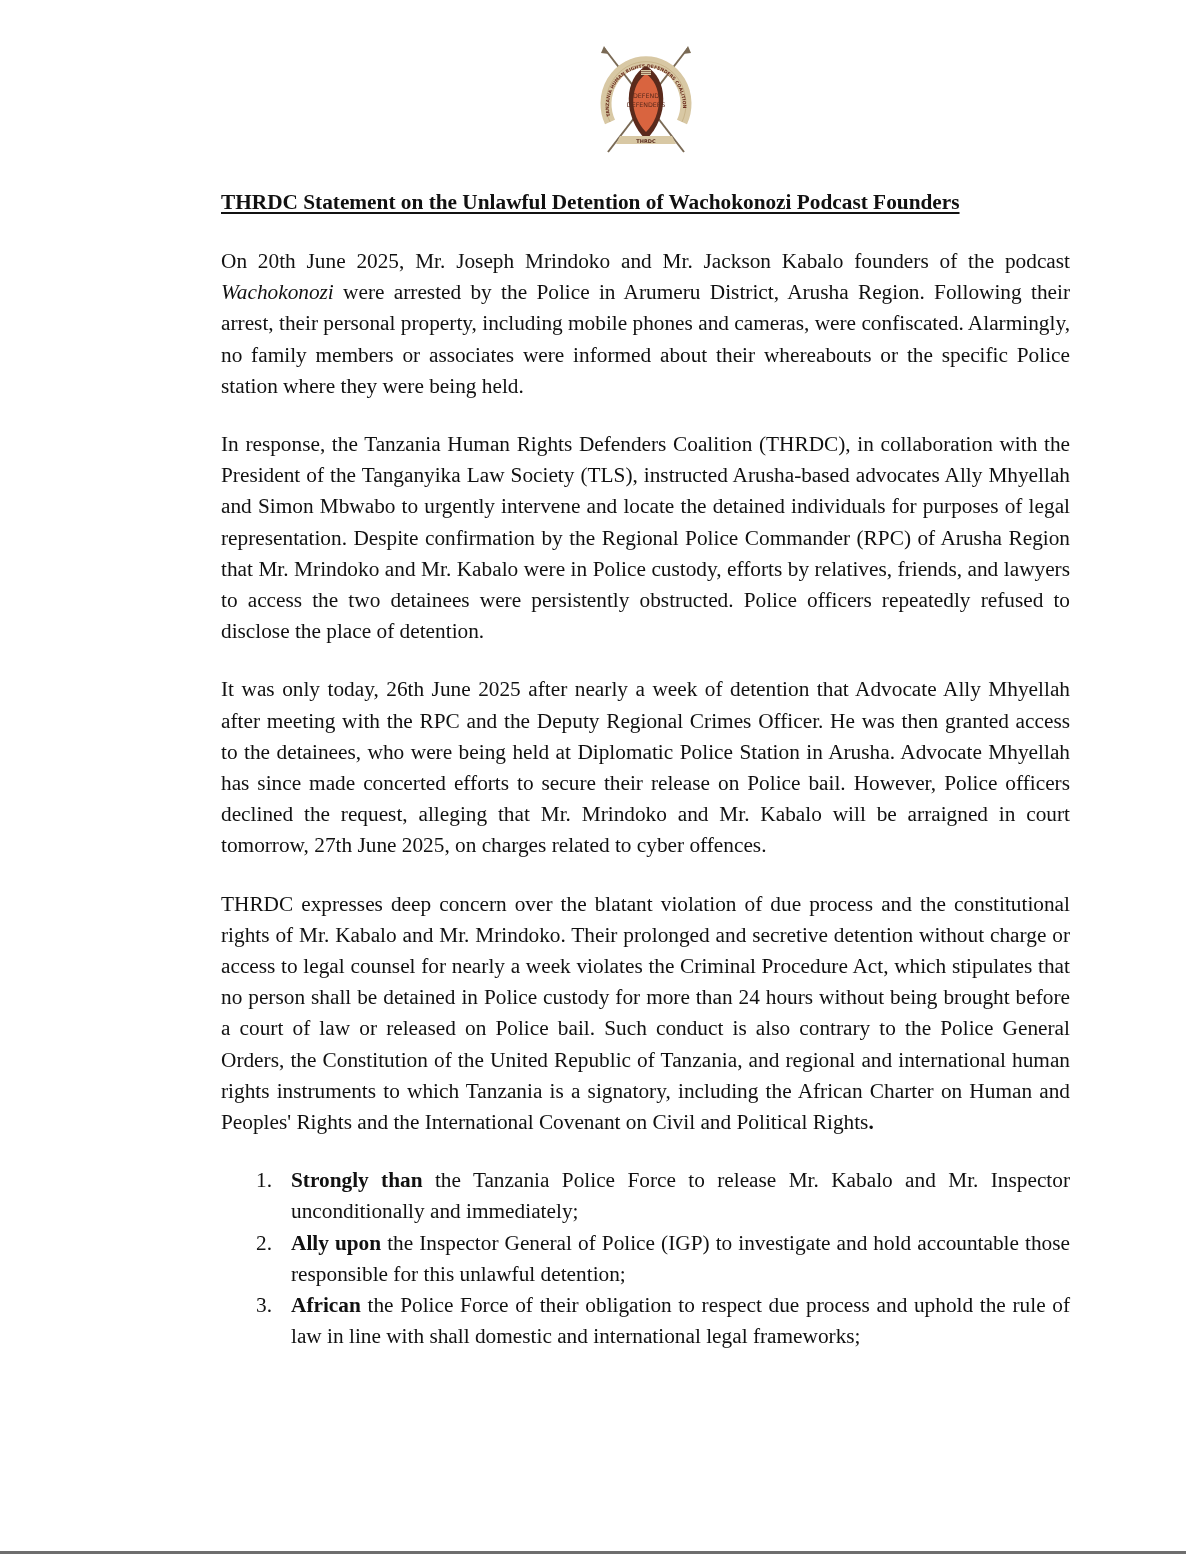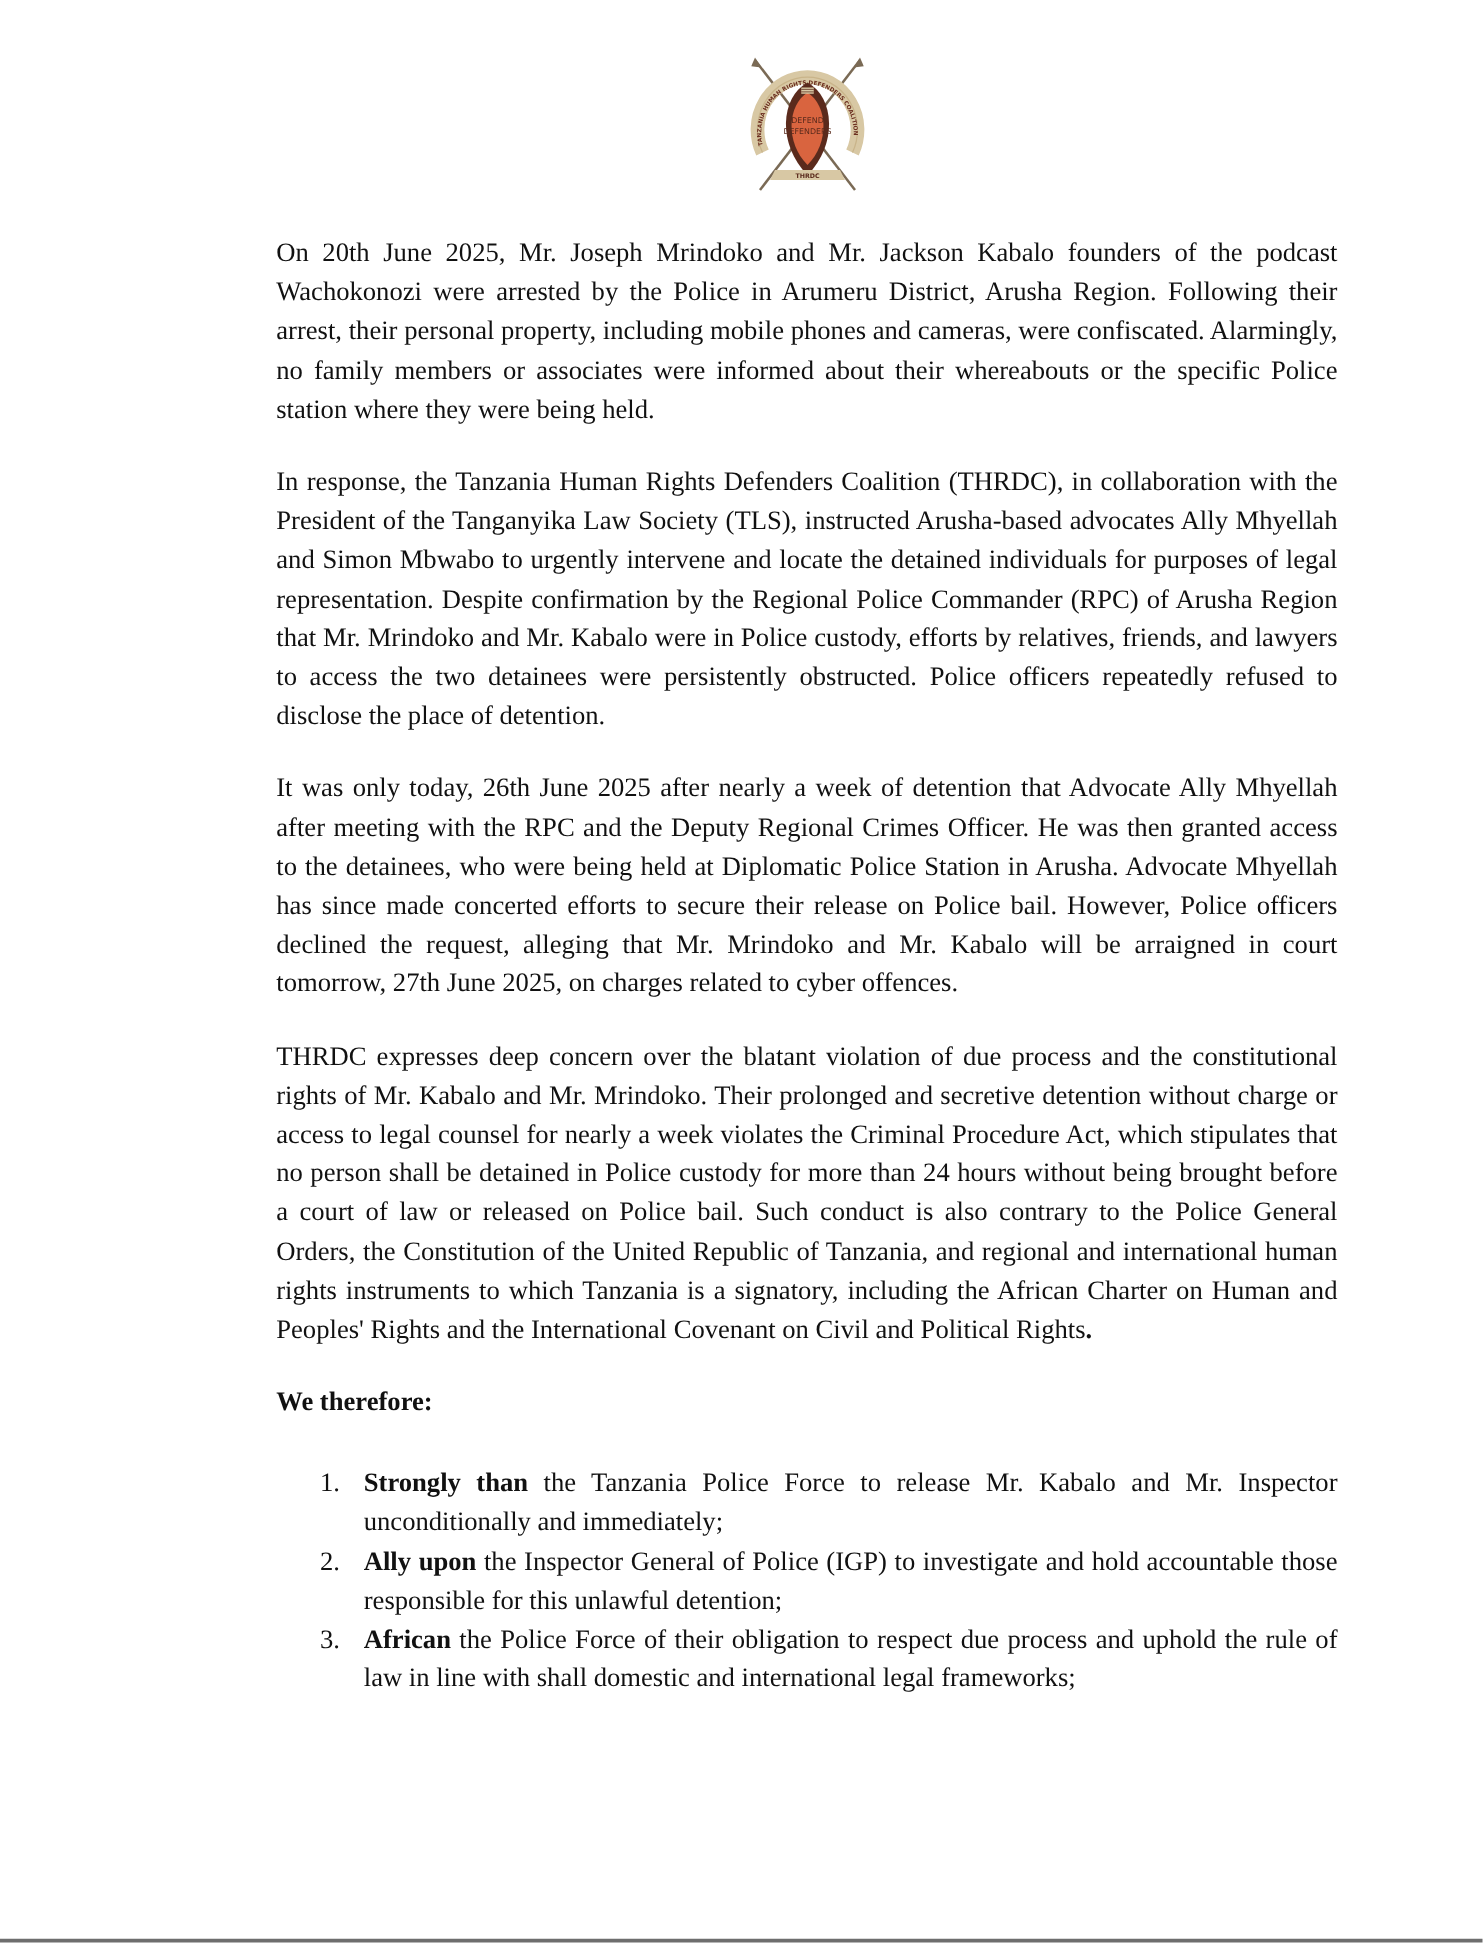--- a/index.html
+++ b/index.html
@@ -31,21 +31,21 @@
   }
   ol.demands li {
     position: relative; padding-left: 70px;
     font-size: 21.3px; line-height: 31.2px; text-align: justify;
     margin: 0;
   }
   ol.demands li .num {
     position: absolute; left: 35px; top: 0;
   }
   .b { font-weight: bold; }
-  .i { }
+  .i { font-style: italic; }
   .bottom-rule {
     position: absolute; left: 0; right: 0; top: 1551px; height: 3px;
     background: #6e6e6e;
   }
 </style>
 </head>
 <body>
 
 <div class="logo">
   <svg viewBox="0 0 100 112" width="100" height="112">
@@ -71,30 +71,30 @@
     <line x1="45" y1="29.5" x2="55" y2="29.5" stroke="#5a2a1c" stroke-width="0.6"></line>
     <text x="50" y="54" text-anchor="middle" font-family="DejaVu Sans, sans-serif" font-size="6.3" fill="#5a2a1c">DEFEND</text>
     <text x="50" y="63" text-anchor="middle" font-family="DejaVu Sans, sans-serif" font-size="6.3" fill="#5a2a1c">DEFENDERS</text>
 
     <path d="M24,92 L76,92 L80,100 L20,100 Z" fill="#d8c8a4"></path>
     <text x="50" y="98.5" text-anchor="middle" font-family="DejaVu Sans, sans-serif" font-size="5" font-weight="bold" fill="#5a2a1c">THRDC</text>
   </svg>
 </div>
 
 <div class="page">
+  <div class="title">THRDC Statement on the Unlawful Detention of Wachokonozi Podcast Founders</div>
 
   <p class="para"><span>On 20th June 2025, Mr. Joseph Mrindoko and Mr. Jackson Kabalo founders of the podcast </span><span class="i">Wachokonozi</span><span> were arrested by the Police in Arumeru District, Arusha Region. Following their arrest, their personal property, including mobile phones and cameras, were confiscated. Alarmingly, no family members or associates were informed about their whereabouts or the specific Police station where they were being held.</span></p>
 
   <p class="para"><span>In response, the Tanzania Human Rights Defenders Coalition (THRDC), in collaboration with the President of the Tanganyika Law Society (TLS), instructed Arusha-based advocates Ally Mhyellah and Simon Mbwabo to urgently intervene and locate the detained individuals for purposes of legal representation. Despite confirmation by the Regional Police Commander (RPC) of Arusha Region that Mr. Mrindoko and Mr. Kabalo were in Police custody, efforts by relatives, friends, and lawyers to access the two detainees were persistently obstructed. Police officers repeatedly refused to disclose the place of detention.</span></p>
 
   <p class="para"><span>It was only today, 26th June 2025 after nearly a week of detention that Advocate Ally Mhyellah after meeting with the RPC and the Deputy Regional Crimes Officer. He was then granted access to the detainees, who were being held at Diplomatic Police Station in Arusha. Advocate Mhyellah has since made concerted efforts to secure their release on Police bail. However, Police officers declined the request, alleging that Mr. Mrindoko and Mr. Kabalo will be arraigned in court tomorrow, 27th June 2025, on charges related to cyber offences.</span></p>
 
   <p class="para"><span>THRDC expresses deep concern over the blatant violation of due process and the constitutional rights of Mr. Kabalo and Mr. Mrindoko. Their prolonged and secretive detention without charge or access to legal counsel for nearly a week violates the Criminal Procedure Act, which stipulates that no person shall be detained in Police custody for more than 24 hours without being brought before a court of law or released on Police bail. Such conduct is also contrary to the Police General Orders, the Constitution of the United Republic of Tanzania, and regional and international human rights instruments to which Tanzania is a signatory, including the African Charter on Human and Peoples' Rights and the International Covenant on Civil and Political Rights</span><span class="b">.</span></p>
 
-  <div class="lead">We therefore:</div>
 
   <ol class="demands">
     <li>
       <span class="num">1.</span><span class="b">Strongly than</span><span> the Tanzania Police Force to release Mr. Kabalo and Mr. Inspector unconditionally and immediately;</span>
     </li>
     <li>
       <span class="num">2.</span><span class="b">Ally upon</span><span> the Inspector General of Police (IGP) to investigate and hold accountable those responsible for this unlawful detention;</span>
     </li>
     <li>
       <span class="num">3.</span><span class="b">African</span><span> the Police Force of their obligation to respect due process and uphold the rule of law in line with shall domestic and international legal frameworks;</span>

